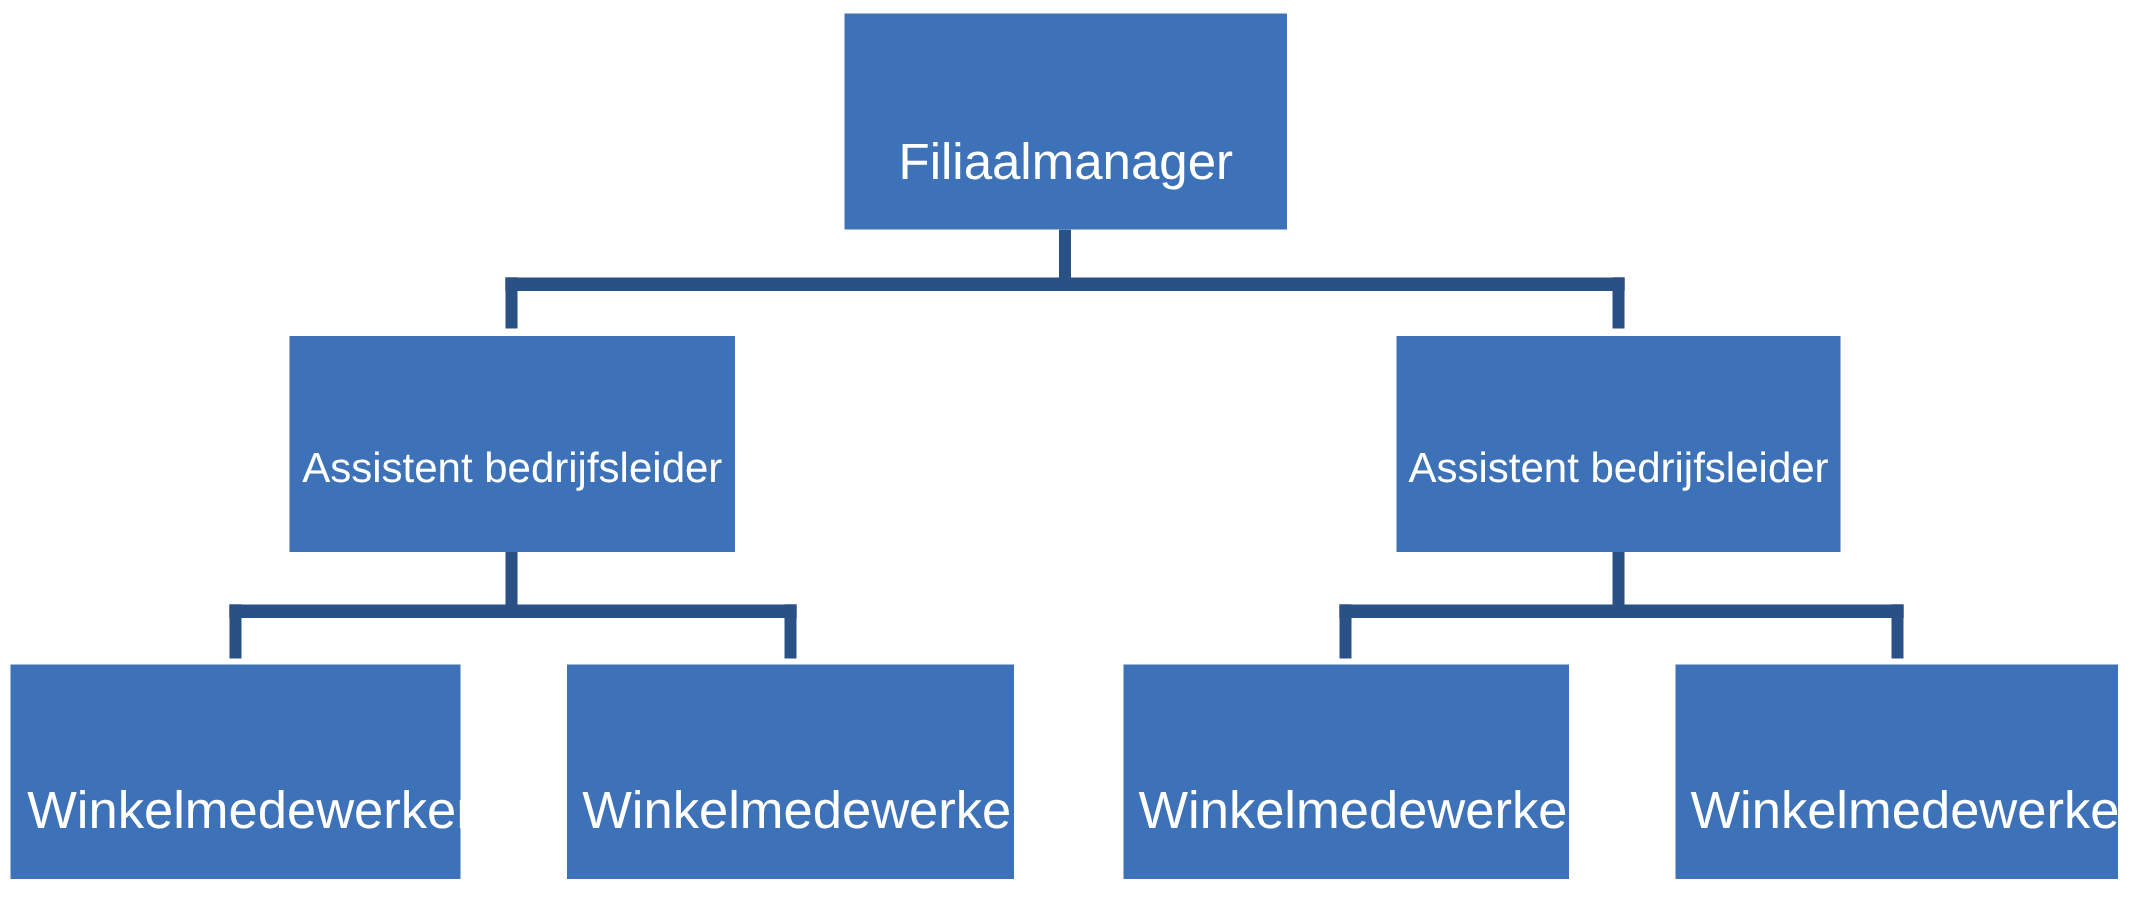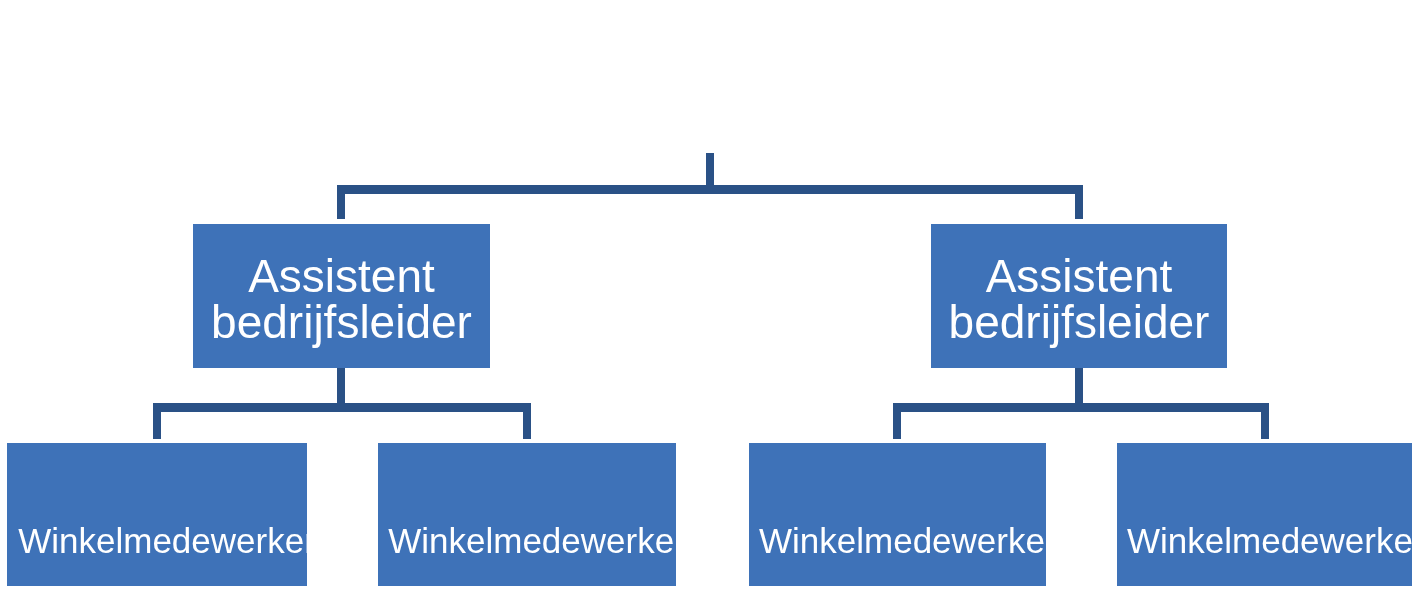--- a/index.html
+++ b/index.html
@@ -29,22 +29,22 @@
   .node .label {
     display: block;
     width: 100%;
   }
   .node.l1 .label {
     font-size: 34px;
     line-height: 44px;
     white-space: nowrap;
   }
   .node.l2 .label {
-    font-size: 46px;
-    line-height: 46px;
+    font-size: 28px;
+    line-height: 66px;
   }
   .node.l3 .label {
     font-size: 35px;
     line-height: 44px;
     white-space: nowrap;
     overflow: visible;
     margin-left: 20px;
   }
   .conn {
     position: absolute;
@@ -87,20 +87,23 @@
   <div class="conn c-b-stub"></div>
   <div class="conn c-b-bar"></div>
   <div class="conn c-b-dropl"></div>
   <div class="conn c-b-dropr"></div>
 
   <div class="conn c-c-stub"></div>
   <div class="conn c-c-bar"></div>
   <div class="conn c-c-dropl"></div>
   <div class="conn c-c-dropr"></div>
 
+  <div class="node l1 n-root">
+    <span class="label">Filiaalmanager</span>
+  </div>
 
   <div class="node l2 n-l2a">
     <span class="label">Assistent bedrijfsleider</span>
   </div>
 
   <div class="node l2 n-l2b">
     <span class="label">Assistent bedrijfsleider</span>
   </div>
 
   <div class="node l3 n-l3a">

